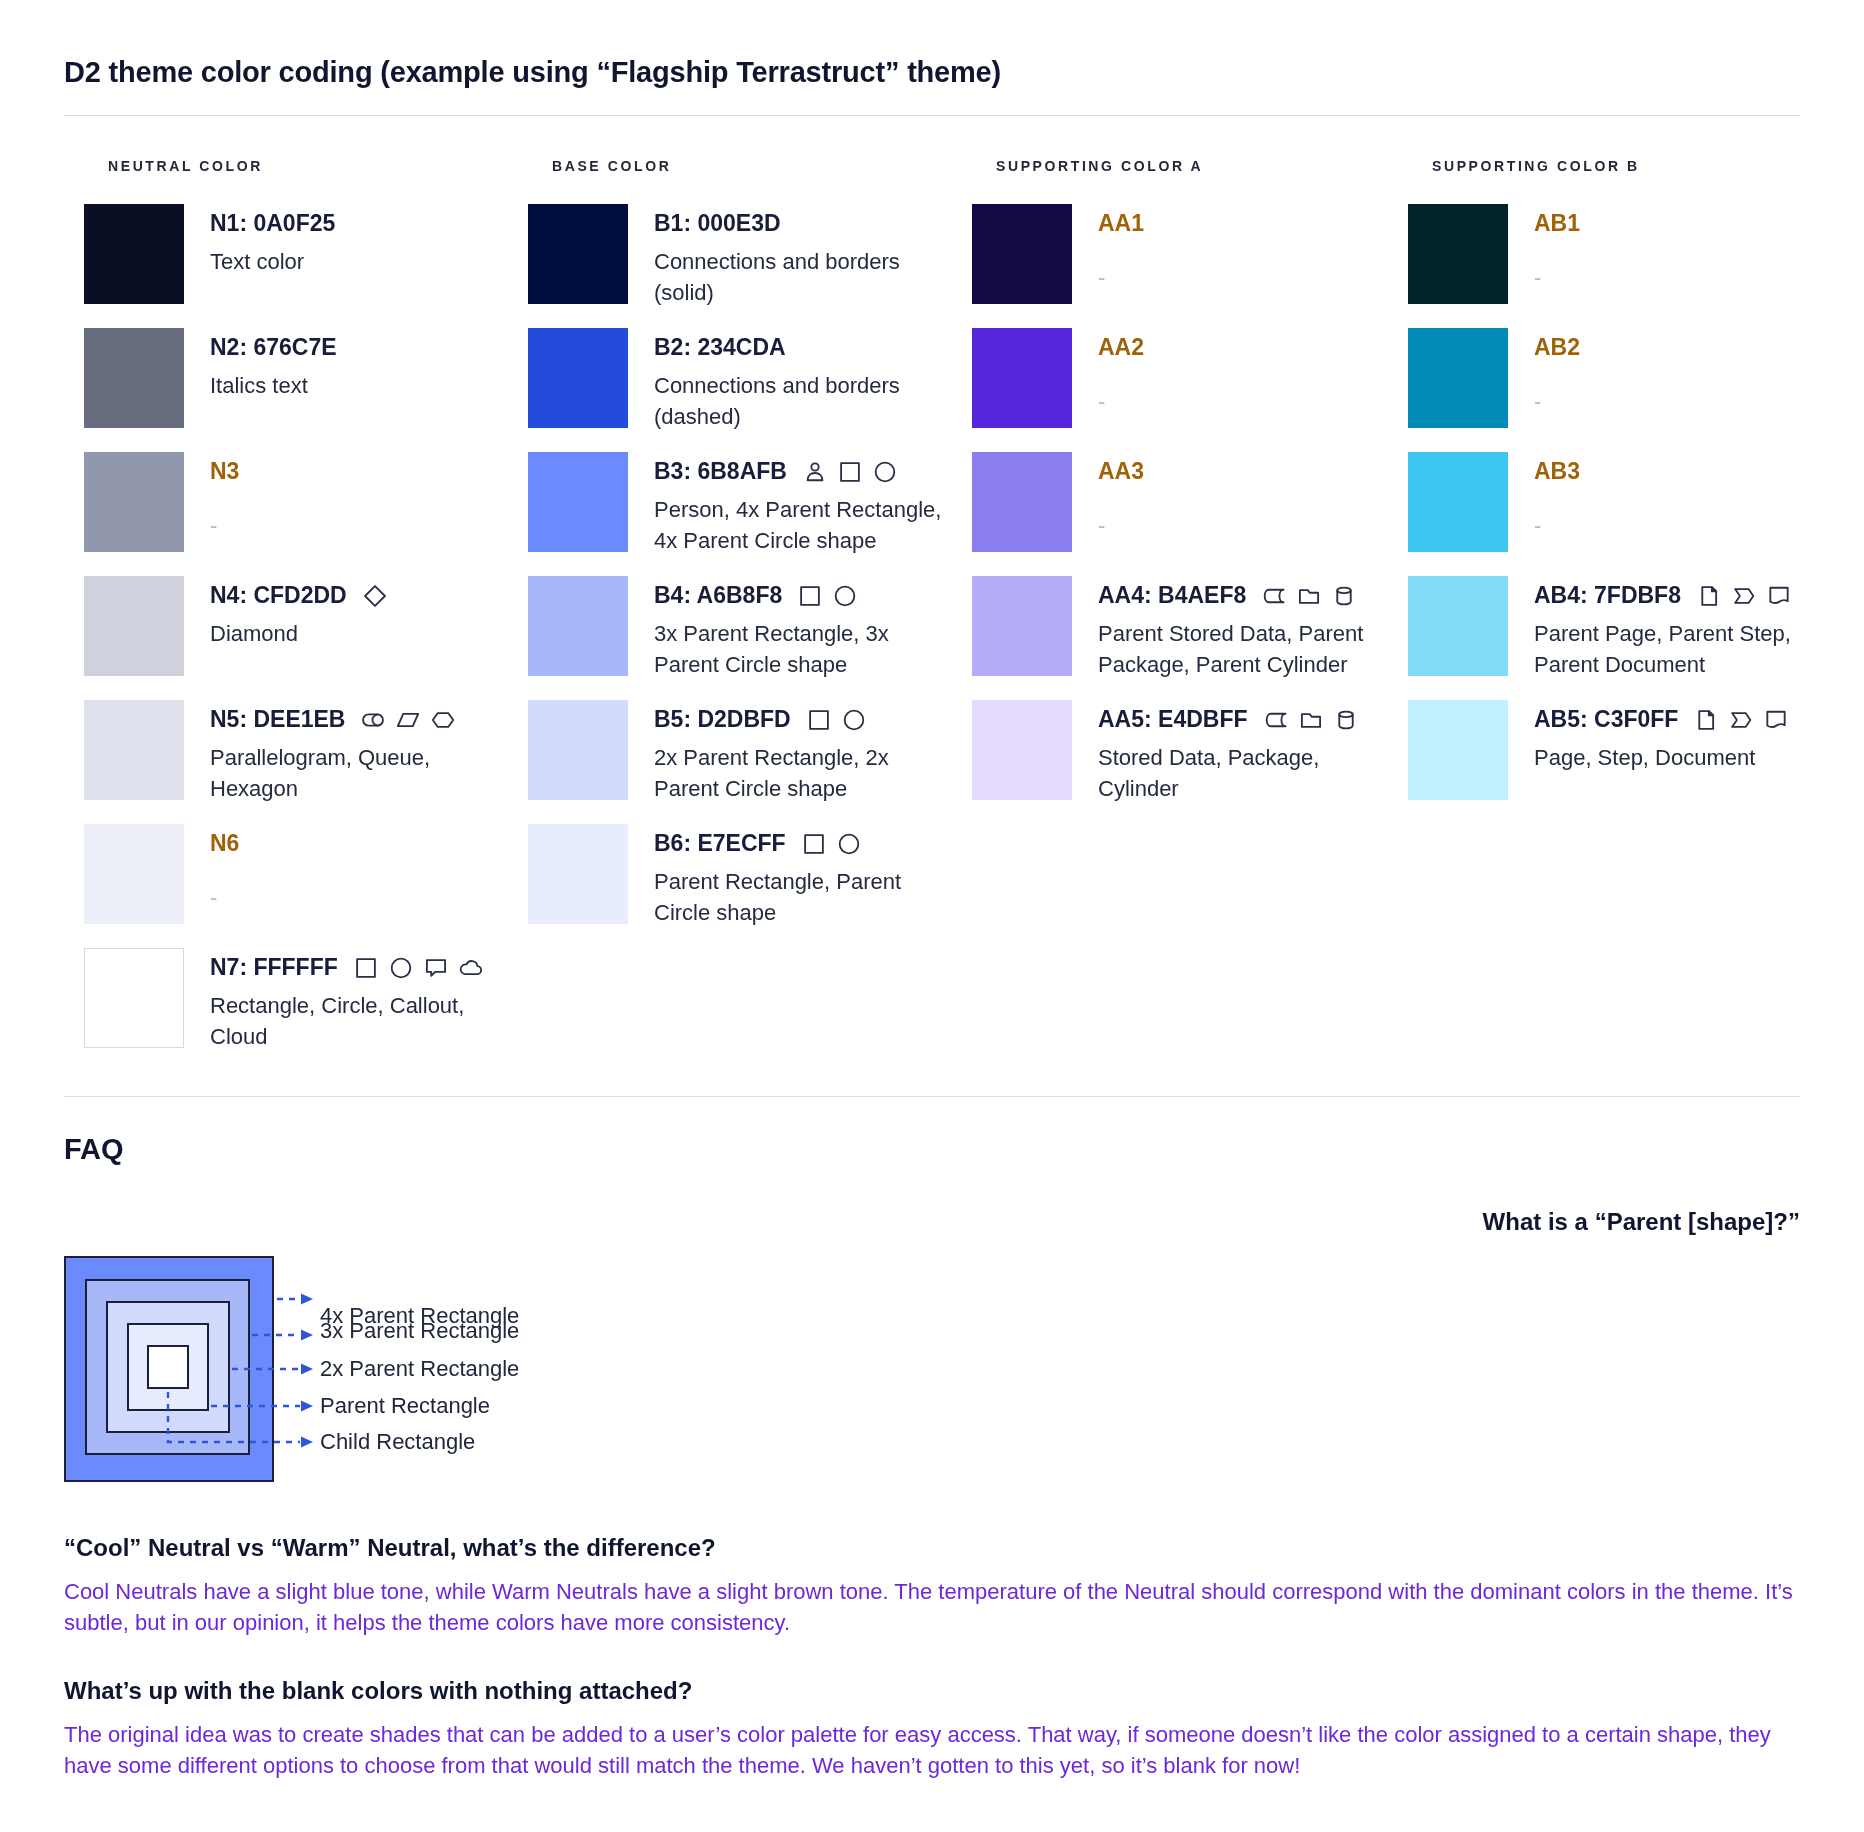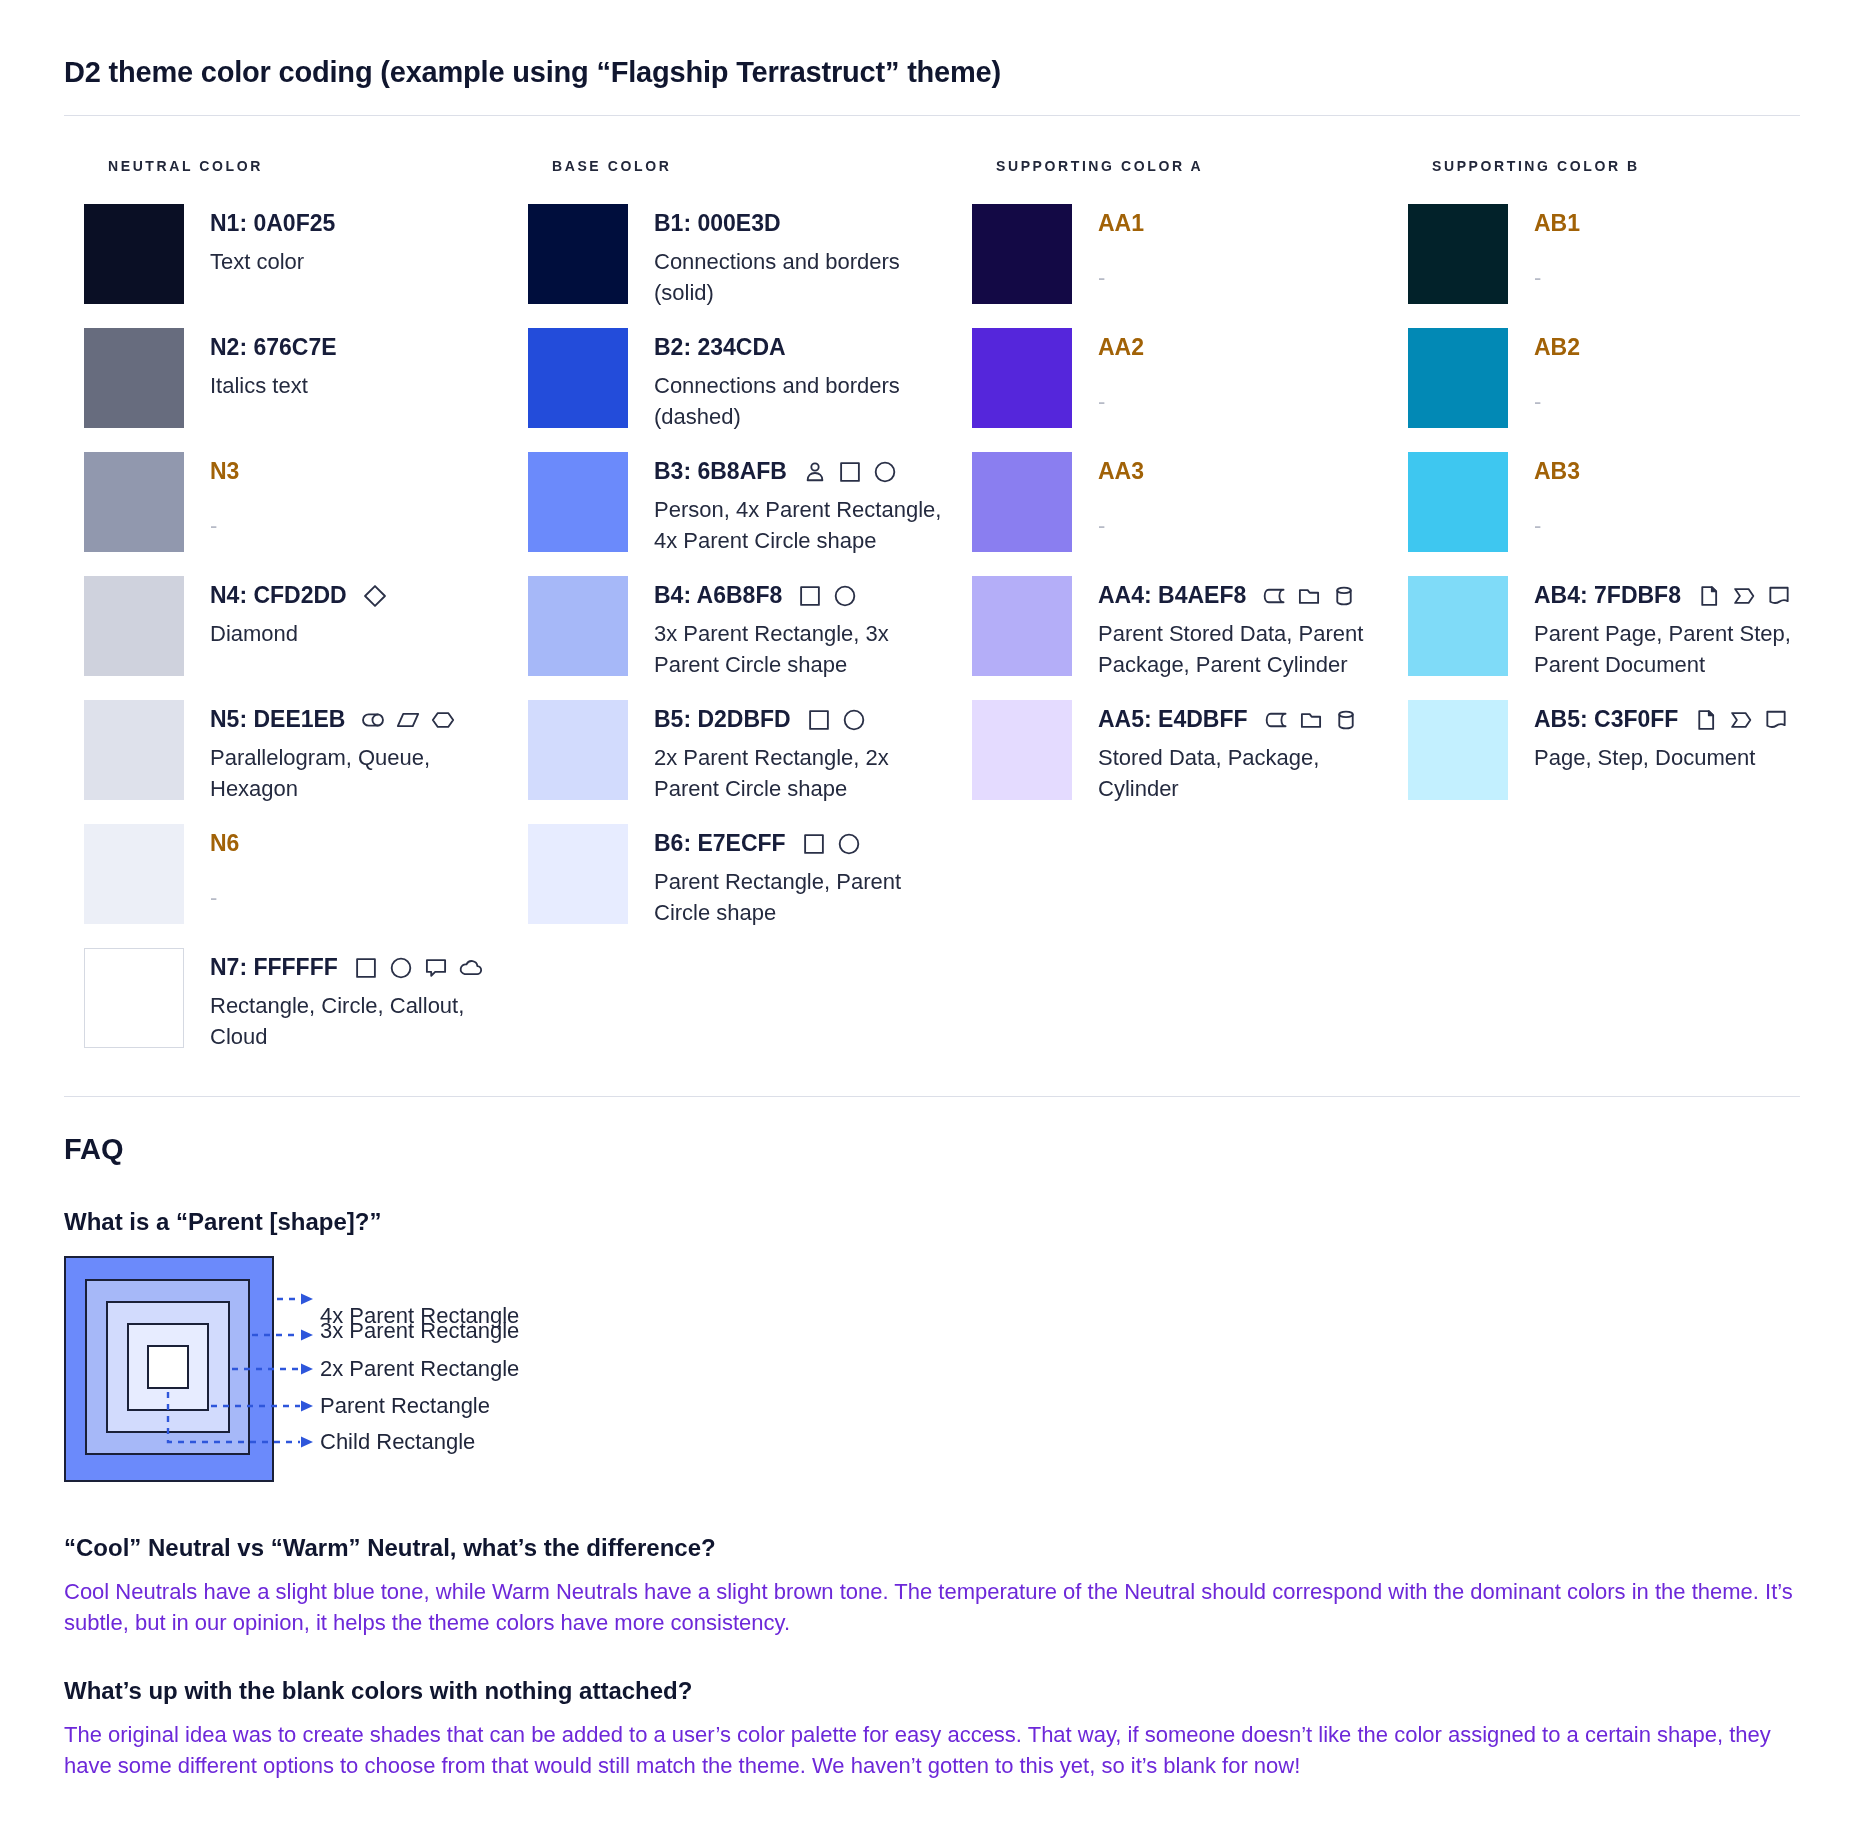--- a/index.html
+++ b/index.html
@@ -35,21 +35,21 @@
   .color-row.blank .row-label { color:#a16207; }
   .color-row.blank .row-desc { color:#B6BAC6; margin-top:30px; line-height:22px; }
 
   svg.icon { width:26px; height:26px; display:block; }
   svg.icon * { stroke:#2A3047; fill:none; stroke-width:1.7; stroke-linejoin:round; stroke-linecap:round; }
   svg.icon .filled { fill:#2A3047; stroke:#2A3047; }
 
   
   h2.faq-title { font-size:29px; font-weight:bold; color:#10162F; margin-top:36px; }
   .question { font-size:24px; font-weight:bold; color:#10162F; }
-  .q1 { margin-top:42px; }
+  .q1 { margin-top:42px;text-align:right; }
   .q2 { margin-top:52px; }
   .q3 { margin-top:39px; }
   .answer { font-size:22px; line-height:31px; color:#6d28d9; margin-top:14px; max-width:1736px; }
 
   .diagram { position:relative; height:226px; margin-top:20px; }
   .d-rect { position:absolute; border:2px solid #1A2038; }
   .d-outer  { left:0;   top:0;  width:210px; height:226px; }
   .d-3x     { left:21px; top:23px; width:165px; height:176px; }
   .d-2x     { left:42px; top:45px; width:124px; height:132px; }
   .d-parent { left:63px; top:67px; width:82px;  height:88px; }

